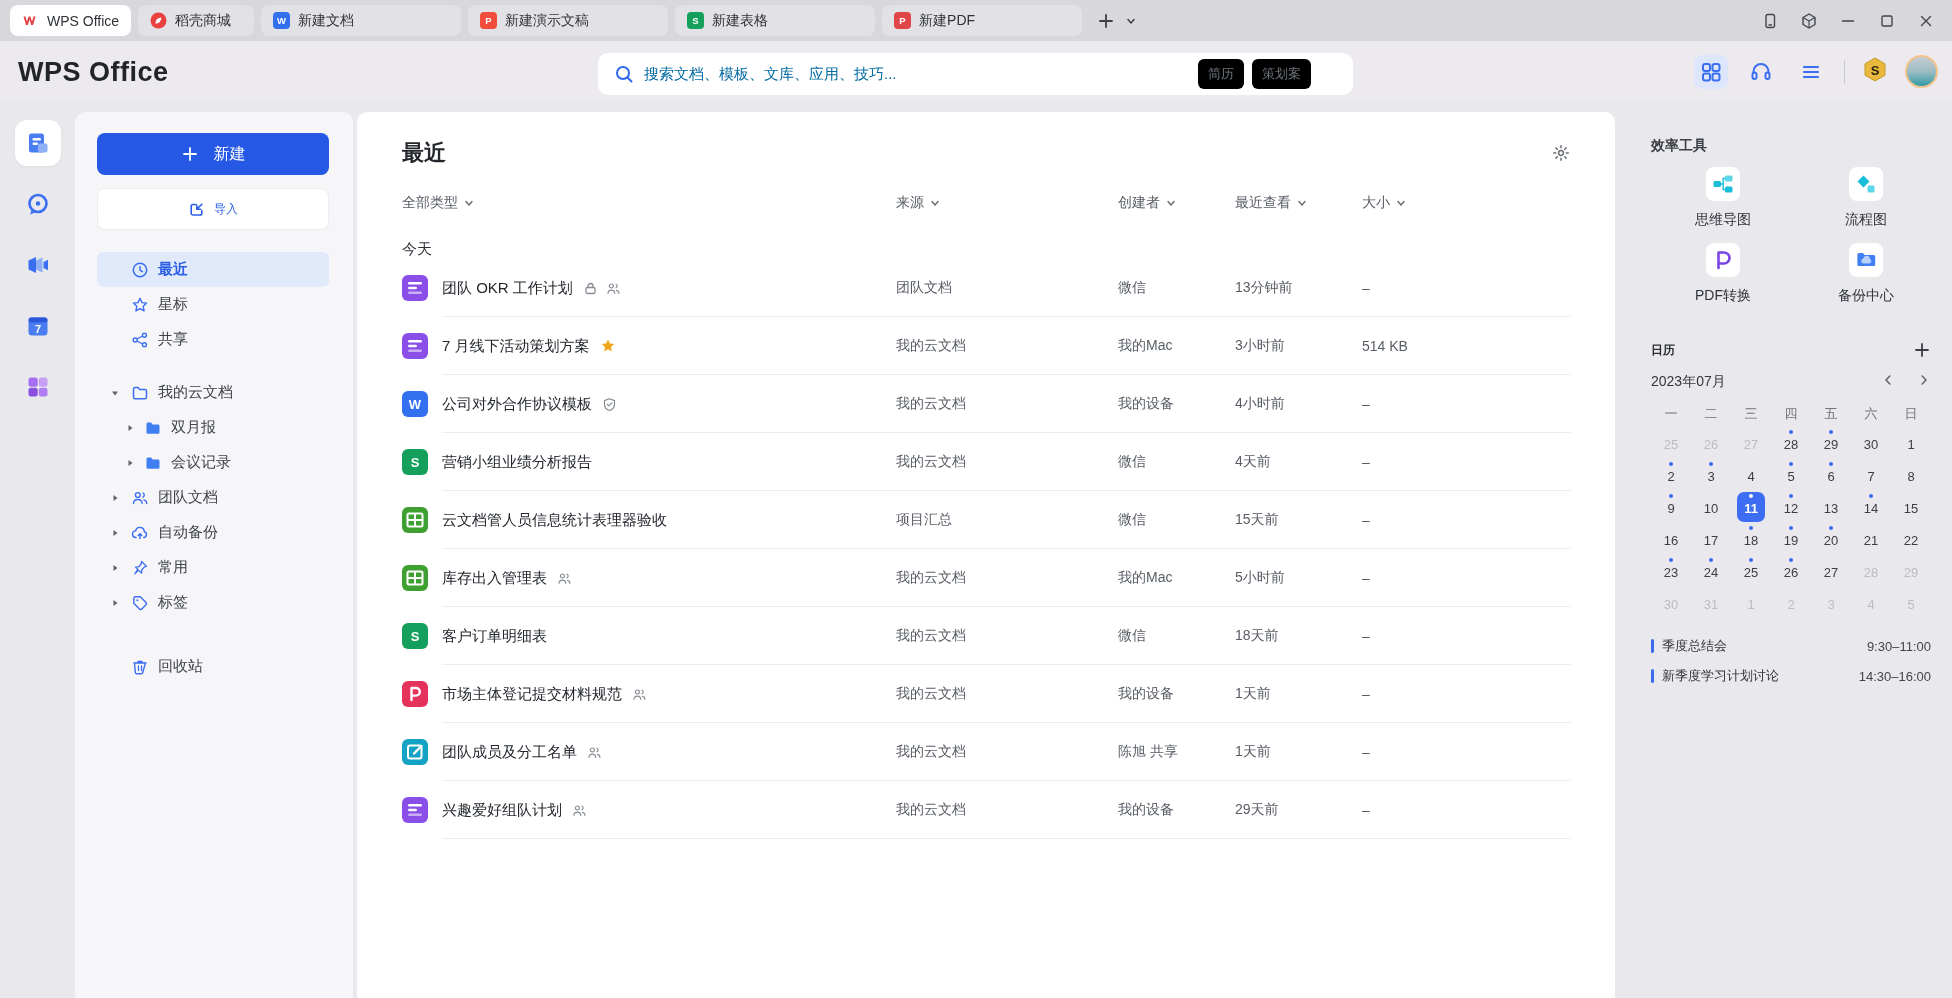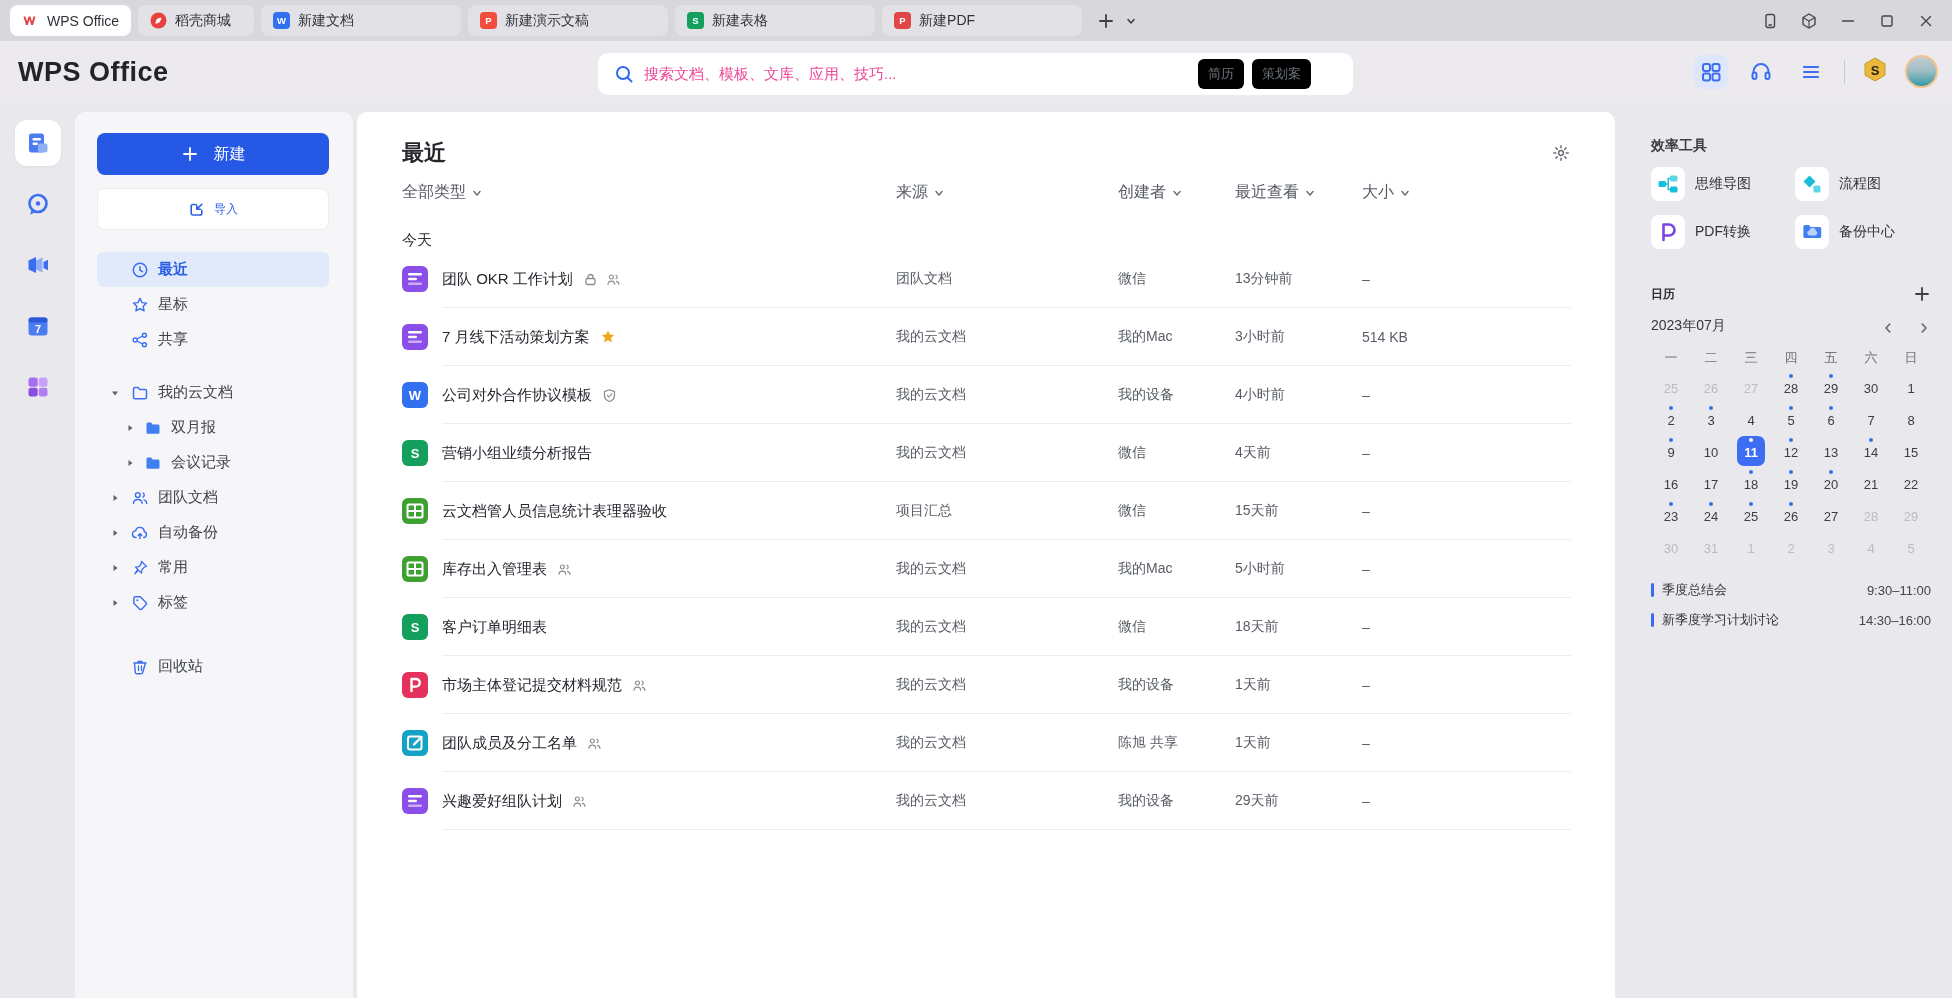--- a/index.html
+++ b/index.html
@@ -17,21 +17,21 @@
   .tico { width:17px; height:17px; flex:0 0 auto; }
   .tab-extra { display:flex; align-items:center; gap:10px; margin-left:8px; color:#3c4043; }
   .win-controls { position:absolute; right:10px; top:0; height:41px; display:flex; align-items:center; gap:7px; }
   .win-btn { width:32px; height:30px; display:flex; align-items:center; justify-content:center; border-radius:6px; }
 
   
   .header { height:61px; background:#eceaef; position:relative; }
   .logo { position:absolute; left:18px; top:16px; font-size:27px; font-weight:700; letter-spacing:0.5px; color:#212429; }
   .search { position:absolute; left:598px; top:12px; width:755px; height:42px; background:#fff; border-radius:10px;
             display:flex; align-items:center; padding:0 14px 0 16px; }
-  .search-ph { margin-left:10px; font-size:15px; color:#ec4899; flex:1; }
+  .search-ph { margin-left:10px; font-size:15px; color:#0369a1; flex:1; }
   .chip { background:#000000; color:#6f757d; font-size:13px; padding:6px 10px; border-radius:6px; margin-left:8px; }
   .chip:last-child { margin-right:28px; }
   .hactions { position:absolute; right:14px; top:0; height:61px; display:flex; align-items:center; gap:16px; }
   .hbtn { width:34px; height:34px; display:flex; align-items:center; justify-content:center; border-radius:8px; }
   .hbtn.active { background:#dde6fa; }
   .hdivider { width:1px; height:24px; background:#c9c9cf; }
   .avatar { width:33px; height:33px; border-radius:50%; border:2px solid #f2c38b;
             background:linear-gradient(180deg,#c4ccd2 0%,#9dbdc2 50%,#2f9aa8 100%); }
 
   
@@ -53,41 +53,41 @@
   .tree .caret { position:absolute; left:13px; width:10px; display:flex; }
   .tree .lvl1  { padding-left:47px; }
   .tree .lvl1 .caret { left:28px; }
   .trash-item { margin-top:29px; }
 
   
   .main-card { flex:1; margin-left:4px; background:#fff; border-radius:10px 10px 0 0; padding:26px 44px 0 45px; }
   .main-title-row { display:flex; align-items:center; justify-content:space-between; }
   .main-title { font-size:22px; font-weight:700; color:#23262b; }
   .grid5 { display:grid; grid-template-columns:494px 222px 117px 127px 1fr; align-items:center; }
-  .filters { margin-top:14px; font-size:16px; color:#585d65; }
+  .filters { margin-top:26px; font-size:14px; color:#585d65; }
   .filter { display:flex; align-items:center; gap:5px; cursor:pointer; }
   .group-label { margin-top:28px; font-size:15px; color:#30343a; }
   .file-row { height:58px; position:relative; cursor:pointer; }
   .file-row::after { content:""; position:absolute; left:40px; right:0; bottom:0; height:1px; background:#ededf0; }
   .fcell-name { display:flex; align-items:center; }
   .ficon { width:26px; height:26px; margin-right:14px; flex:0 0 auto; }
   .fname { font-size:15px; color:#24282e; white-space:nowrap; }
   .fbadges { display:flex; align-items:center; gap:8px; margin-left:10px; }
   .fmeta { font-size:14px; color:#585d65; }
 
   
   .rpanel { width:321px; flex:0 0 auto; margin-left:16px; padding:25px 15px 0 20px; }
   .rtitle { font-size:14px; font-weight:700; color:#3c4046; }
   .tools { margin-top:12px; display:grid; grid-template-columns:144px 1fr; row-gap:14px; }
-  .tool { display:flex; align-items:center; gap:10px; cursor:pointer; }
+  .tool { display:flex; align-items:center; gap:10px; cursor:pointer;flex-direction:column; }
   .tool-tile { width:34px; height:34px; background:#fff; border-radius:8px; display:flex; align-items:center; justify-content:center; }
   .tool-label { font-size:14px; color:#2f333a; }
   .cal-head { margin-top:36px; display:flex; align-items:center; justify-content:space-between; width:280px; }
   .cal-title { font-size:12px; font-weight:700; color:#2b2f34; }
-  .cal-month-row { margin-top:14px; width:280px; display:flex; align-items:flex-end; }
+  .cal-month-row { margin-top:14px; width:280px; display:flex; align-items:flex-start; }
   .cal-month { font-size:14px; color:#33373d; flex:1; }
   .cal-nav { display:flex; gap:22px; }
   .cal-week, .cal-grid { width:280px; display:grid; grid-template-columns:repeat(7,1fr); }
   .cal-week { margin-top:14px; }
   .cal-week span { text-align:center; font-size:13px; color:#70757c; }
   .cal-grid { margin-top:4px; }
   .cal-cell { height:32px; display:flex; align-items:center; justify-content:center; }
   .cal-inner { width:28px; height:30px; display:flex; flex-direction:column; align-items:center; justify-content:flex-start; border-radius:7px; }
   .cal-dot { width:4px; height:4px; border-radius:50%; background:#3c6bf0; margin:2px 0 1px; visibility:hidden; }
   .cal-inner.dot .cal-dot { visibility:visible; }

